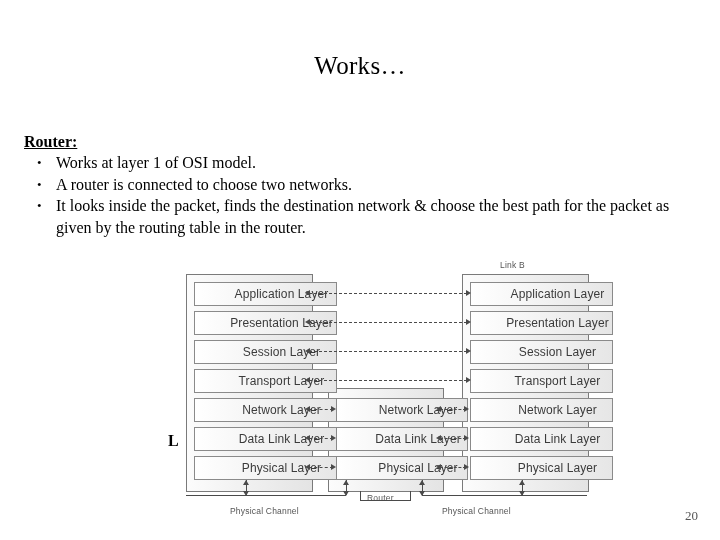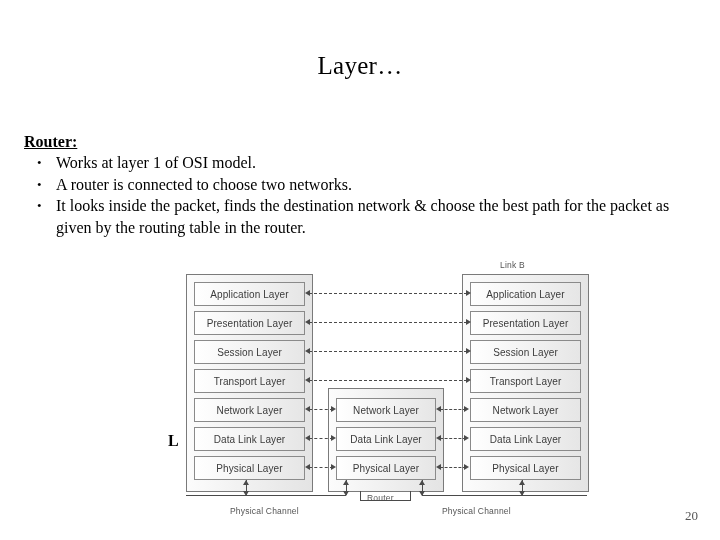--- a/index.html
+++ b/index.html
@@ -82,26 +82,27 @@
   .stack {
     position: absolute;
     border: 1px solid #7a7a7a;
     background: linear-gradient(to right, #fcfcfc 0%, #f1f1f1 45%, #e4e4e4 100%);
   }
   .layerbox {
     position: absolute;
     border: 1px solid #8a8a8a;
     background: linear-gradient(to right, #ffffff 0%, #f3f3f3 50%, #e6e6e6 100%);
     font-family: "Liberation Sans", sans-serif;
-    font-size: 10px;
+    font-size: 12px;
     color: #3b3b3b;
     display: flex;
     align-items: center;
     justify-content: center;
     letter-spacing: 0.1px;
+    padding-left: 32px;
   }
   .dashline {
     position: absolute;
     height: 0;
     border-top: 1px dashed #4a4a4a;
   }
   .solidline {
     position: absolute;
     height: 0;
     border-top: 1px solid #4a4a4a;
@@ -145,21 +146,21 @@
     right: 22px;
     bottom: 16px;
     font-family: "Liberation Serif", serif;
     font-size: 13px;
     color: #555555;
   }
 </style>
 </head>
 <body>
 
-<div class="slide-title">Layer…</div>
+<div class="slide-title">Works…</div>
 
 <div class="body-block">
   <div class="heading">Router:</div>
   <ul class="bullets">
     <li>
       <span class="dot">•</span>
       <span>Works at layer 1 of OSI model.</span>
     </li>
     <li>
       <span class="dot">•</span>

